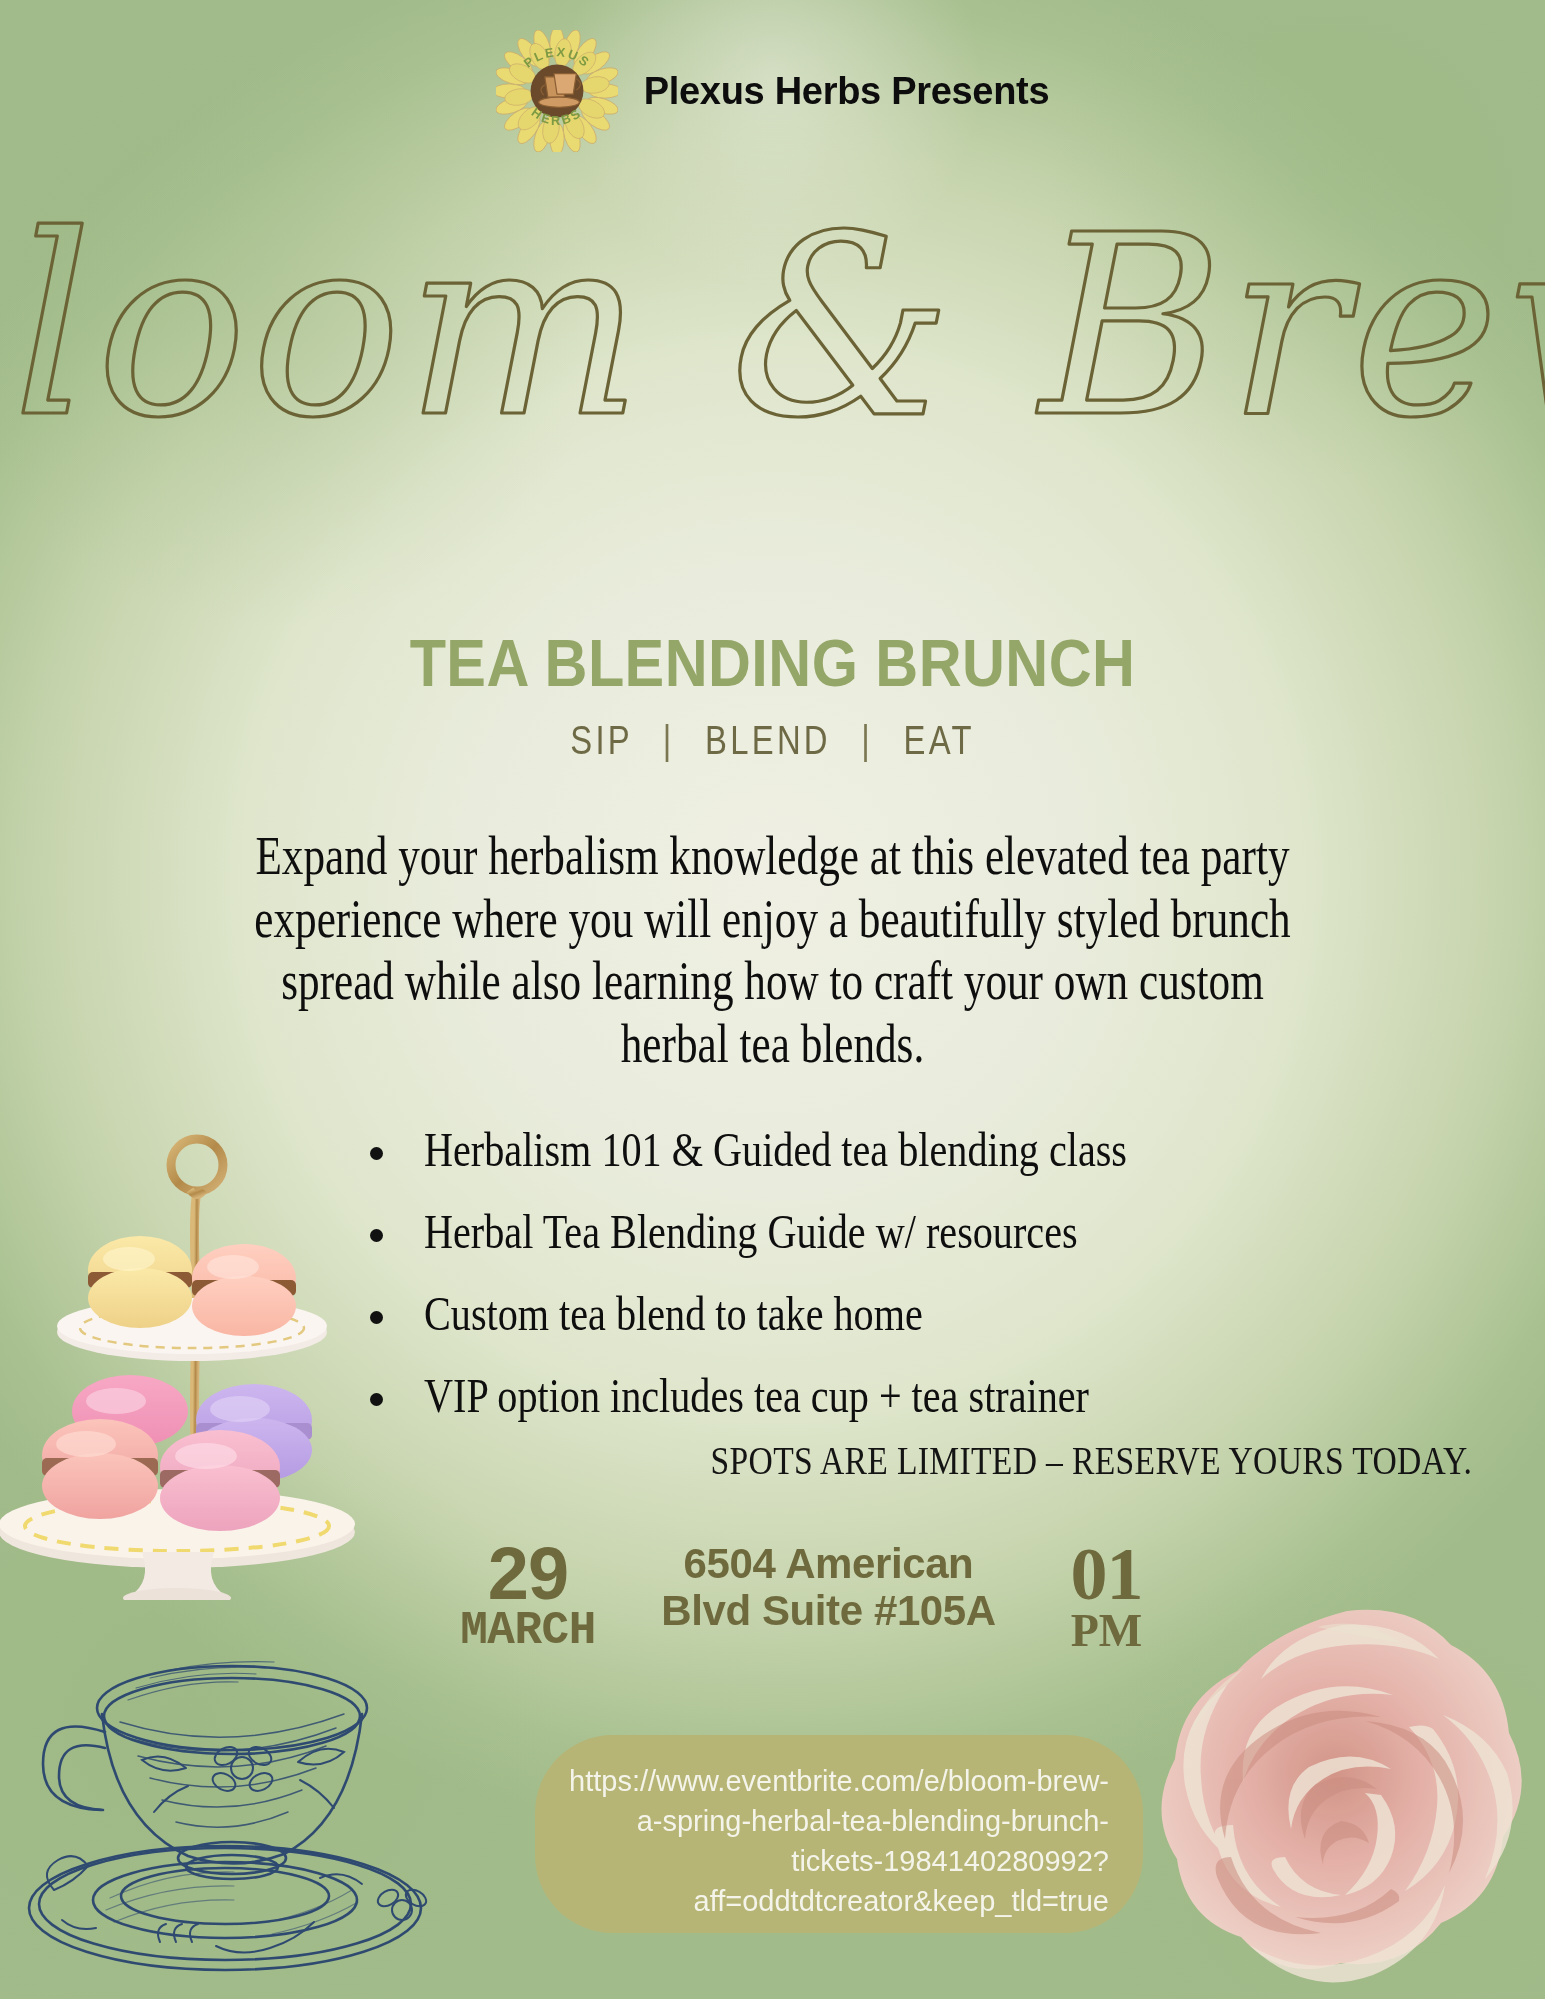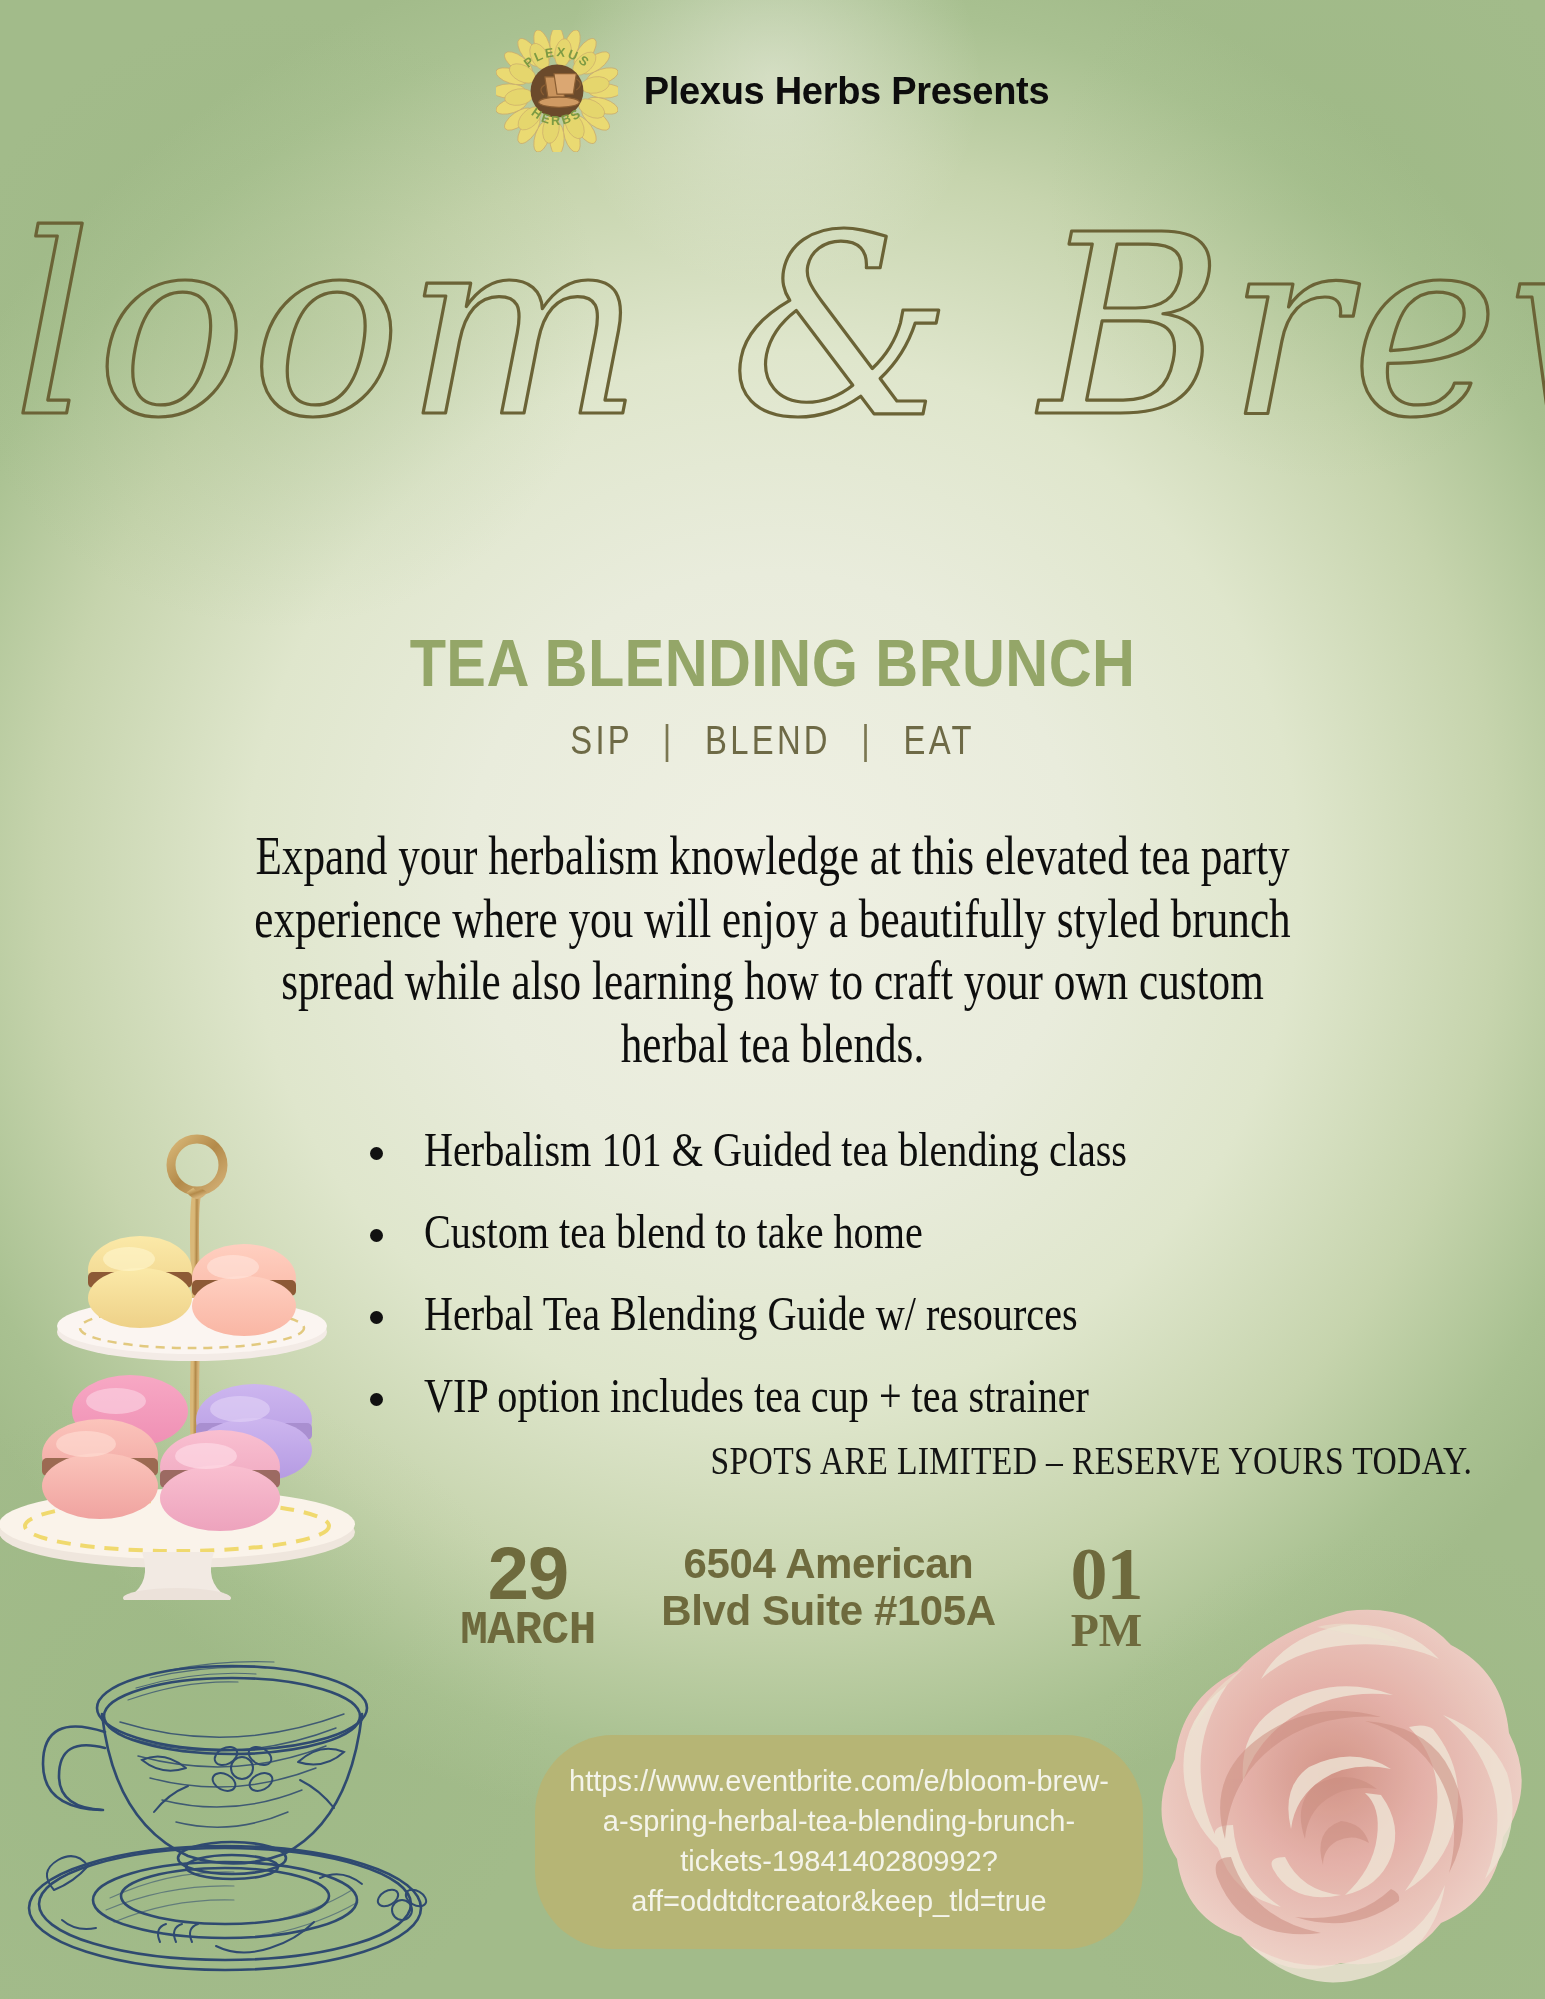--- a/index.html
+++ b/index.html
@@ -130,22 +130,22 @@
   .det-vr{width:3px;background:#8d8a6b;margin:14px 0;flex:0 0 auto;}
   .det-addr{width:400px;font-size:42px;line-height:1.12;text-align:center;letter-spacing:-.4px;}
   .det-time{width:150px;font-family:Liberation Serif, serif;}
   .det-time .big{font-size:74px;line-height:.92;letter-spacing:-1px;}
   .det-time .small{font-size:46px;line-height:1.0;}
 
   
   .url-pill{
     position:absolute;top:1735px;left:535px;width:540px;
     background:#b6b575;border-radius:78px;
-    padding:26px 34px 28px;
-    text-align:center;z-index:7;
+    padding:26px 34px 12px;
+    text-align:right;z-index:7;
     color:#f4f4ea;font-size:29px;line-height:1.38;
     word-break:break-word;
     font-family:"Liberation Sans", sans-serif;
     font-weight:300;
   }
 
   
   .macarons{position:absolute;left:-8px;top:1120px;width:400px;height:480px;z-index:4;}
   .teacup{position:absolute;left:10px;top:1590px;width:430px;height:410px;z-index:3;}
   .rose{position:absolute;right:-12px;bottom:-10px;width:420px;height:420px;z-index:2;}
@@ -297,25 +297,25 @@
 
   <div class="desc">Expand your herbalism knowledge at this elevated tea party experience where you will enjoy a beautifully styled brunch spread while also learning how to craft your own custom herbal tea blends.</div>
 
   <ul class="bullets">
     <li>
       <span class="dot"></span>
       <span class="txt">Herbalism 101 &amp; Guided tea blending class</span>
     </li>
     <li>
       <span class="dot"></span>
-      <span class="txt">Custom tea blend to take home</span>
+      <span class="txt">Herbal Tea Blending Guide w/ resources</span>
     </li>
     <li>
       <span class="dot"></span>
-      <span class="txt">Herbal Tea Blending Guide w/ resources</span>
+      <span class="txt">Custom tea blend to take home</span>
     </li>
     <li>
       <span class="dot"></span>
       <span class="txt">VIP option includes tea cup + tea strainer</span>
     </li>
   </ul>
 
   <div class="limited">
     <span>SPOTS ARE LIMITED – RESERVE YOURS TODAY.</span>
   </div>

